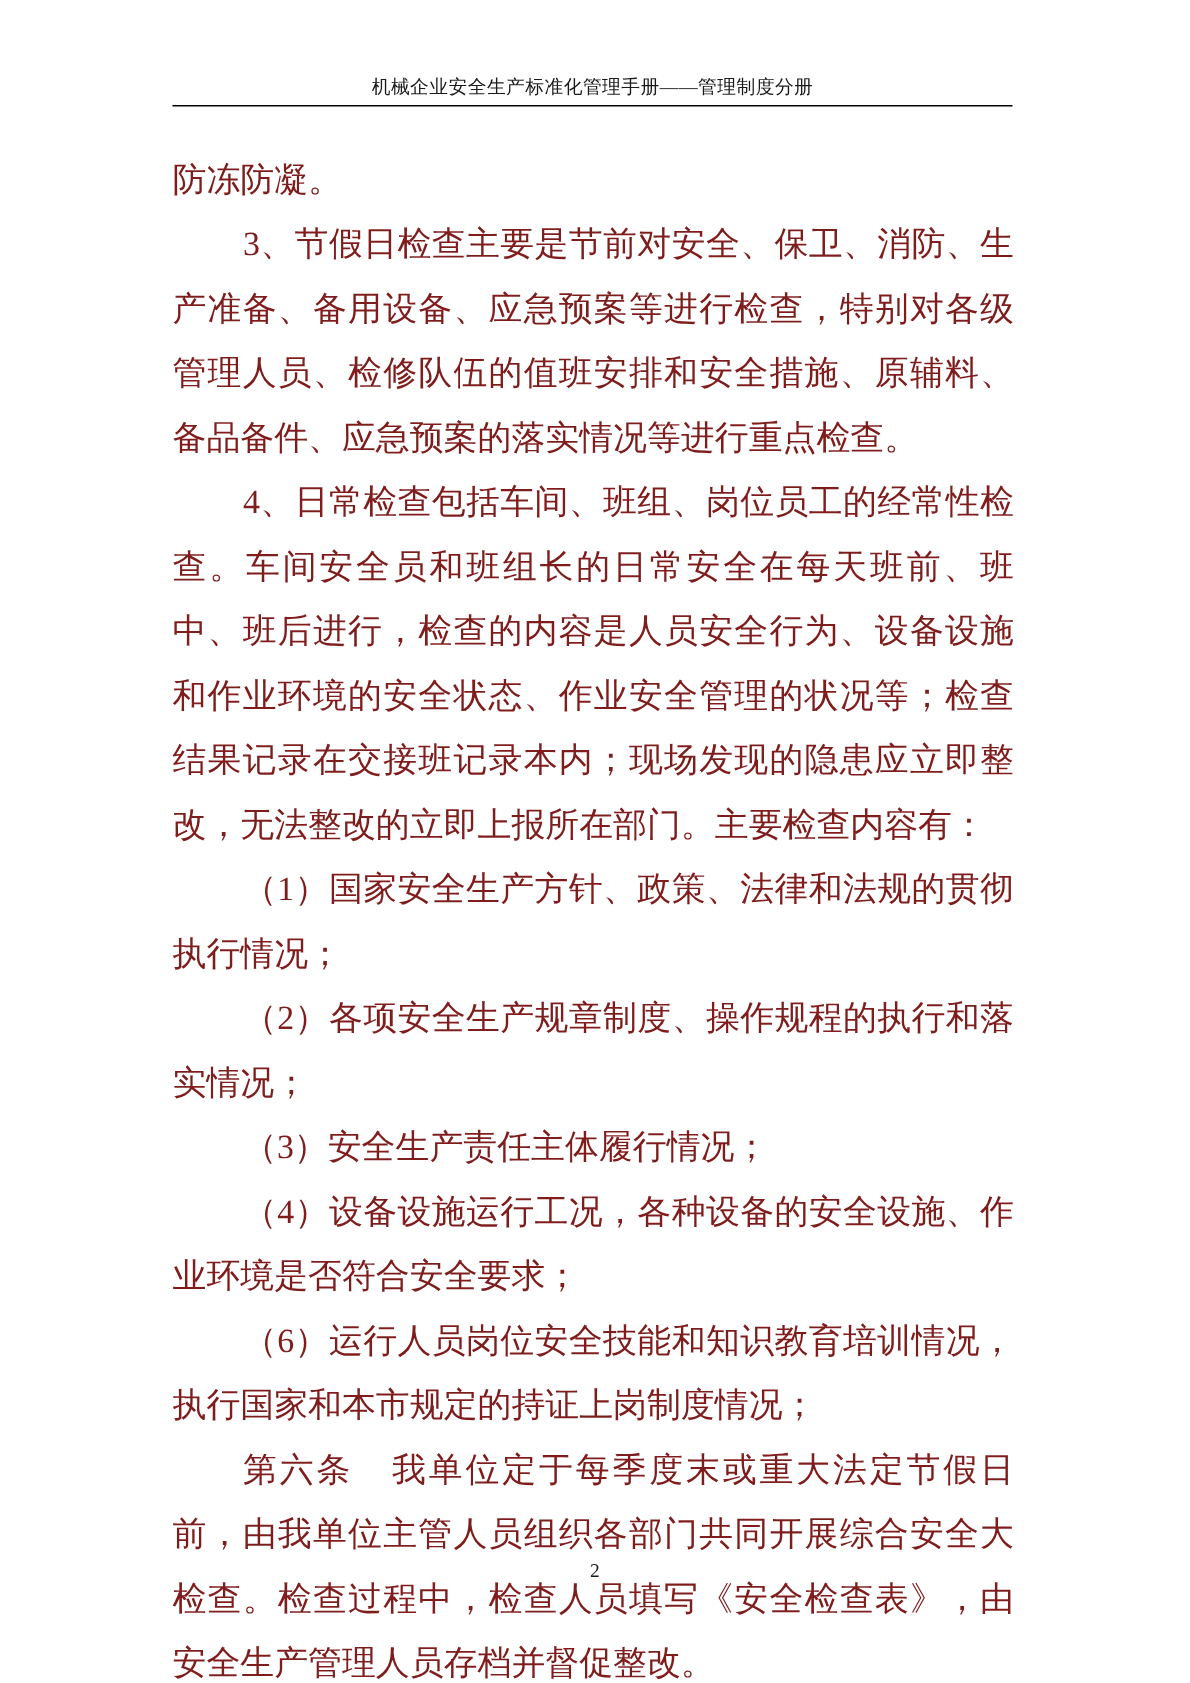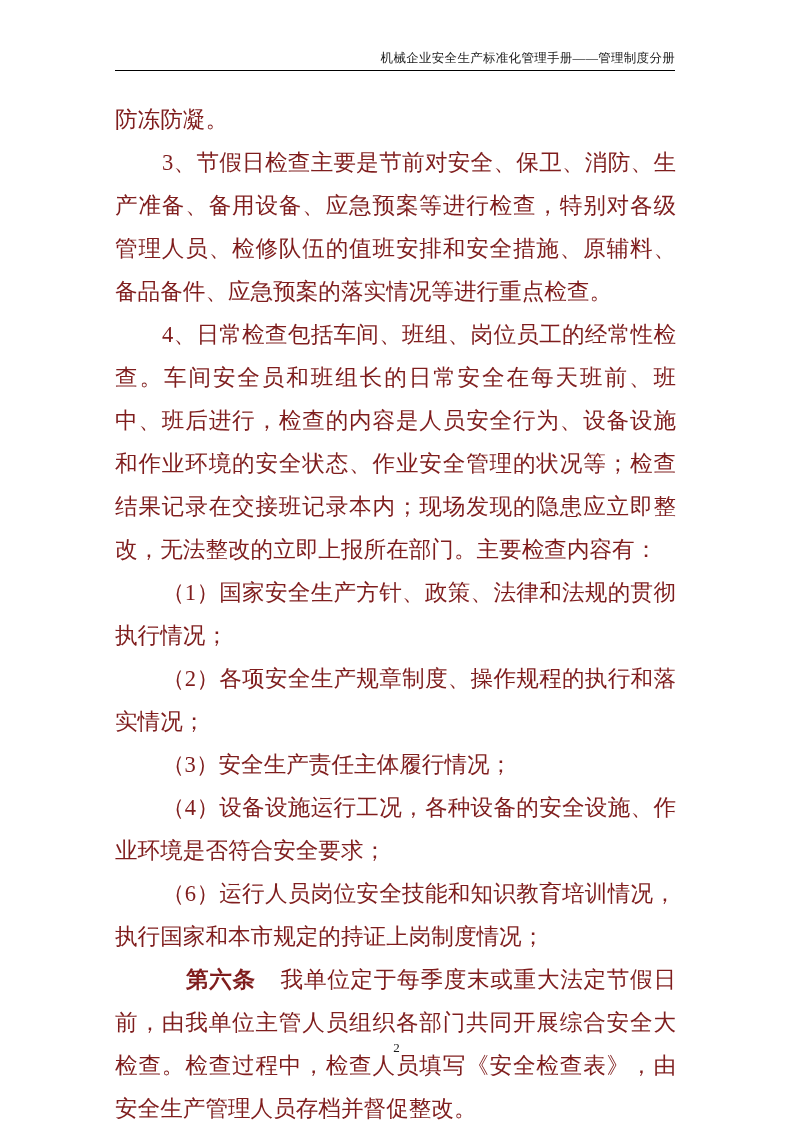--- a/index.html
+++ b/index.html
@@ -22,21 +22,21 @@
   .header-block {
     position: absolute;
     left: 115px;
     top: 50px;
     width: 560px;
   }
   .header-text {
     font-family: "Liberation Serif", "DejaVu Serif", serif;
     font-size: 12.5px;
     line-height: 17px;
-    text-align: right;
+    text-align: center;
     letter-spacing: 0.3px;
     color: #1a1a1a;
     white-space: nowrap;
   }
   .header-rule {
     margin-top: 3px;
     border: none;
     border-top: 1.6px solid #000000;
     height: 0;
     width: 100%;
@@ -59,22 +59,21 @@
     letter-spacing: 0;
     color: #7f1d1d;
   }
   .para.indent-2 {
     text-indent: 47px;
   }
   .para.indent-0 {
     text-indent: 0;
   }
   .para .bold-label {
-    font-weight: bold;
-    margin-left: 24px;
+    font-weight: normal;
   }
   .para .wide-gap {
     display: inline-block;
     width: 24px;
   }
 
   
   .footer-block {
     position: absolute;
     left: 0;

